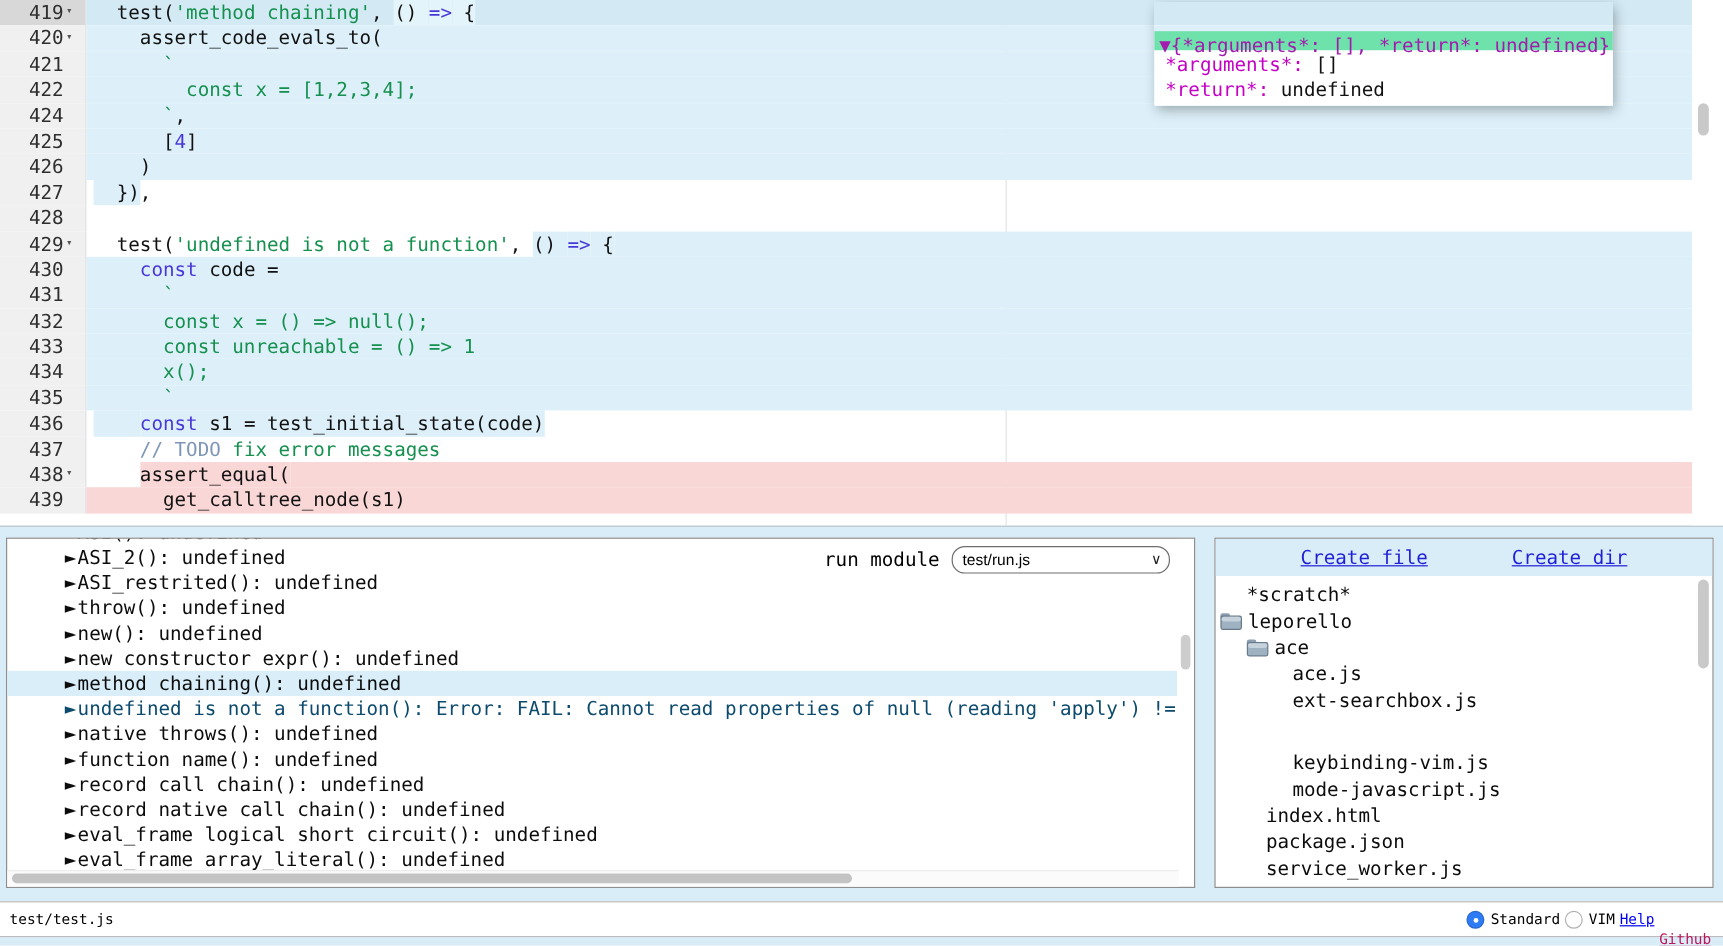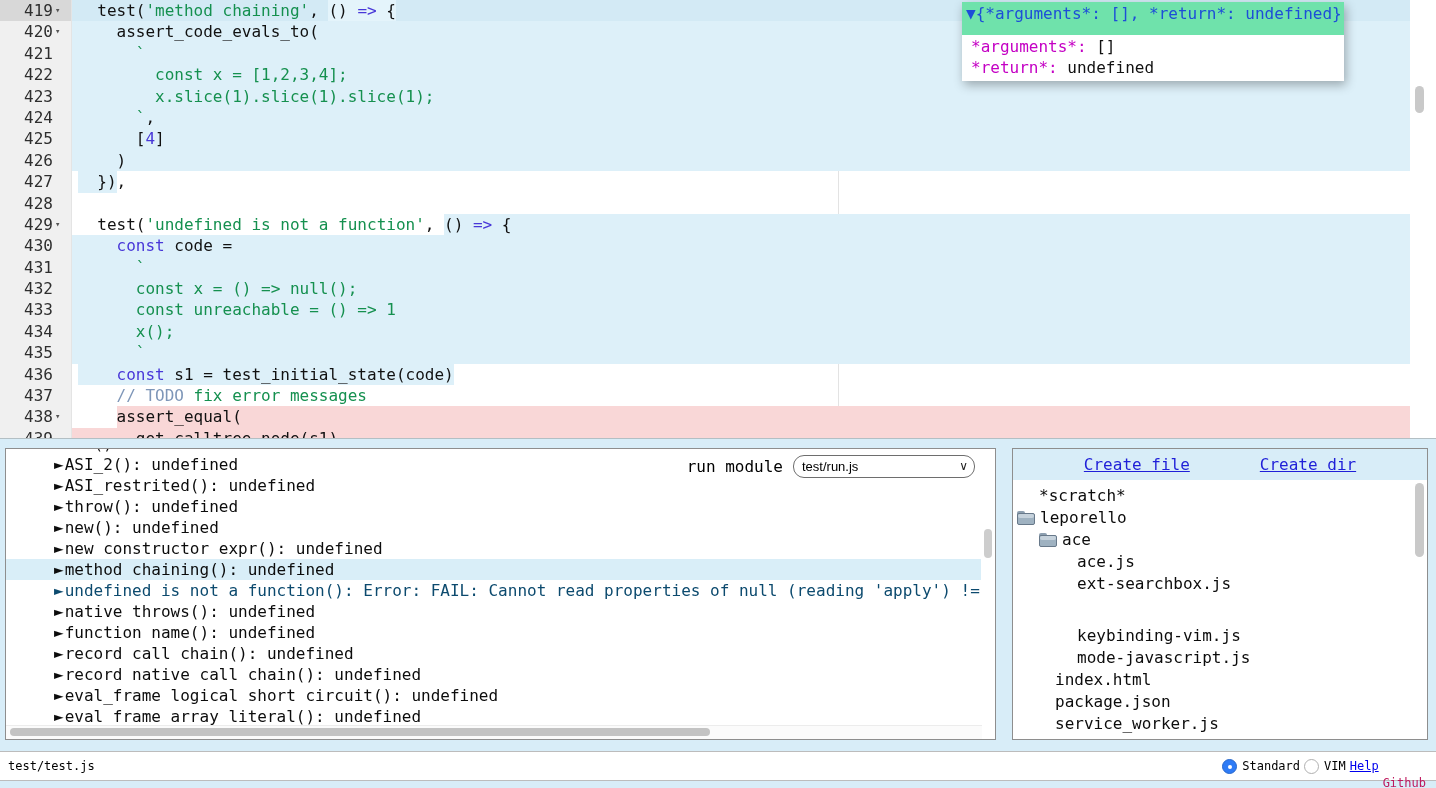--- a/index.html
+++ b/index.html
@@ -31,21 +31,21 @@
   .seg.h-l{background:#e4f4fb;}
   .seg.h-b{background:#ddf0f9;}
   .seg.h-pk{background:#f9d7d7;}
   .tail{flex:1;}
   .tail.h-b{background:#ddf0f9;}
   .tail.h-pk{background:#f9d7d7;}
   .ed-scroll{position:absolute;right:0;top:0;width:26px;height:438px;background:#fff;}
   .ed-scroll .thumb{position:absolute;left:5px;top:86px;width:9px;height:27px;background:#c9c9c9;border-radius:5px;}
   
   .tooltip{position:absolute;left:962px;top:2px;width:382px;z-index:10;box-shadow:2px 4px 10px rgba(0,0,0,.30);font-size:16px;}
-  .tt-head{height:33px;line-height:23px;background:#6fe2ab;color:#1d4ed8;padding-left:4px;white-space:pre;}
+  .tt-head{height:16px;line-height:23px;background:#6fe2ab;color:#a21caf;padding-left:4px;white-space:pre;margin-top:24px;}
   .tt-body{background:#fff;padding:1px 0 3px 0;}
   .tt-row{height:21px;line-height:21px;padding-left:9px;white-space:pre;}
   .tt-key{color:#c401c4;}
   .tt-val{color:#111;}
   
   .panel{position:absolute;background:#fff;border:1px solid #8e8e8e;box-sizing:border-box;overflow:hidden;}
   .panel-left{left:5px;top:448px;width:991px;height:292px;}
   #results{position:absolute;left:0;top:0;right:14px;bottom:13px;overflow:hidden;}
   .res-row{height:21px;line-height:21px;font-size:16px;white-space:pre;padding-left:48px;color:#0c0c0c;}
   .res-row.partial{margin-top:-16px;}
@@ -127,29 +127,20 @@
         <div class="gut">
           <span class="num">422</span>
           <span class="fold"></span>
         </div>
         <div class="code">
           <span class="seg c-s">        const x = [1,2,3,4];</span>
         </div>
       </div>
       <div class="row row-blue">
         <div class="gut">
-          <span class="num">423</span>
-          <span class="fold"></span>
-        </div>
-        <div class="code">
-          <span class="seg c-s">        x.slice(1).slice(1).slice(1);</span>
-        </div>
-      </div>
-      <div class="row row-blue">
-        <div class="gut">
           <span class="num">424</span>
           <span class="fold"></span>
         </div>
         <div class="code">
           <span class="seg c-s">      `</span>
           <span class="seg c-p">,</span>
         </div>
       </div>
       <div class="row row-blue">
         <div class="gut">

